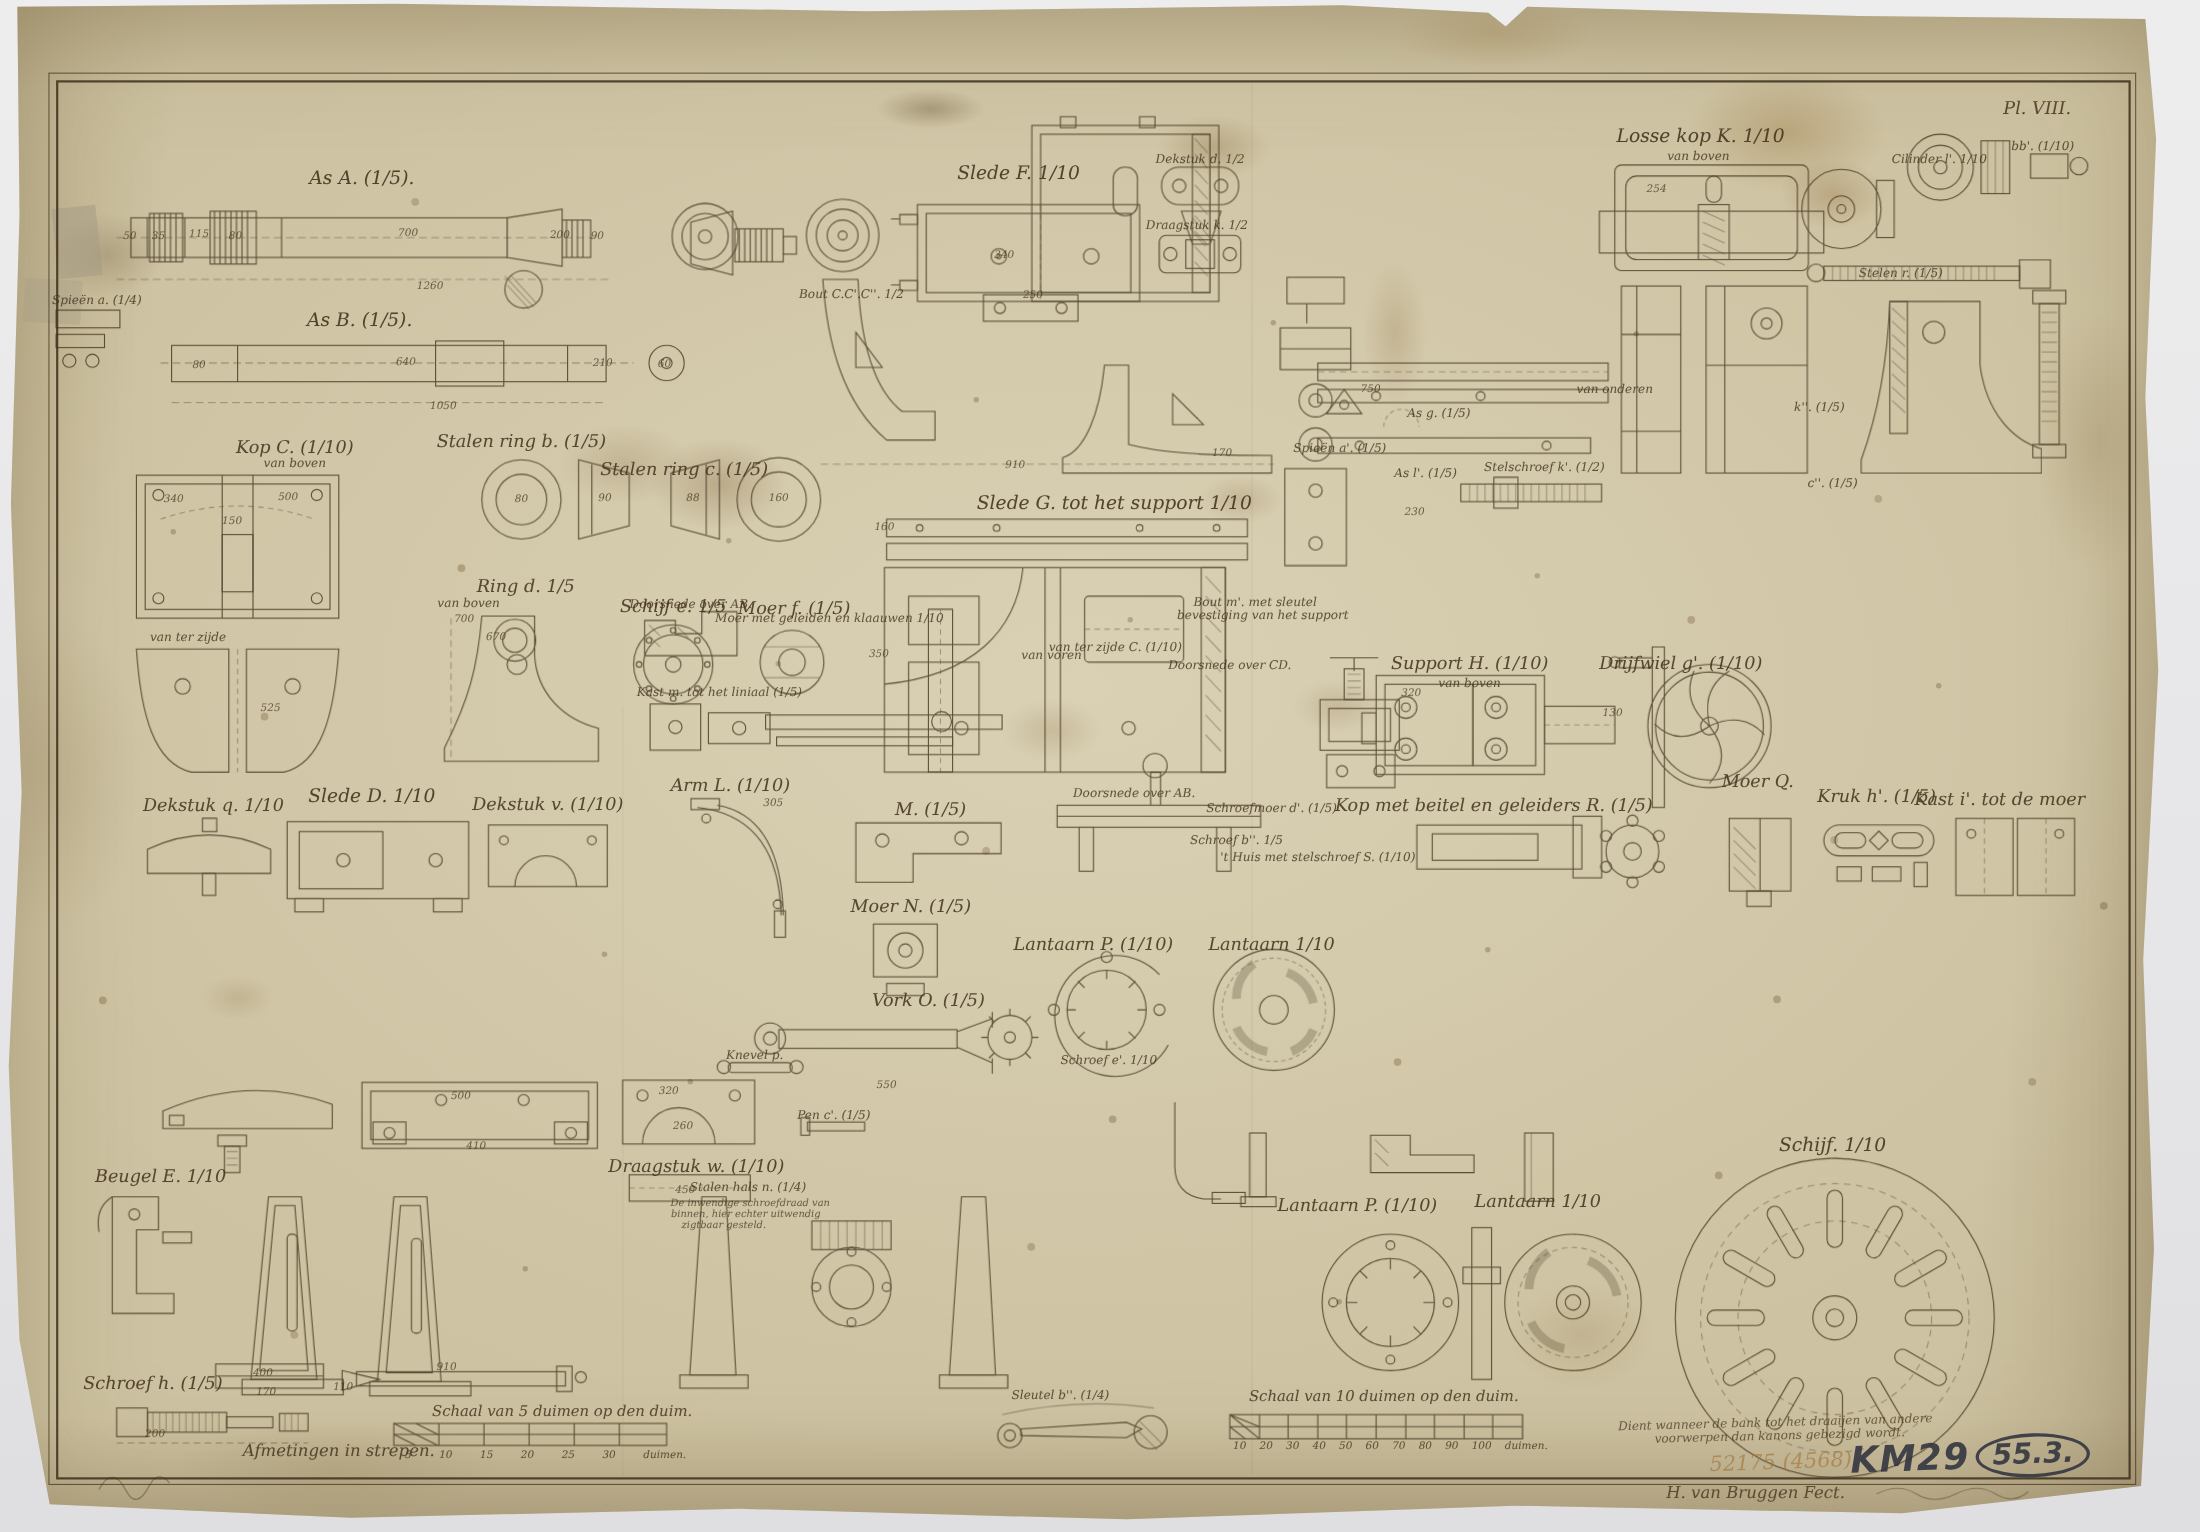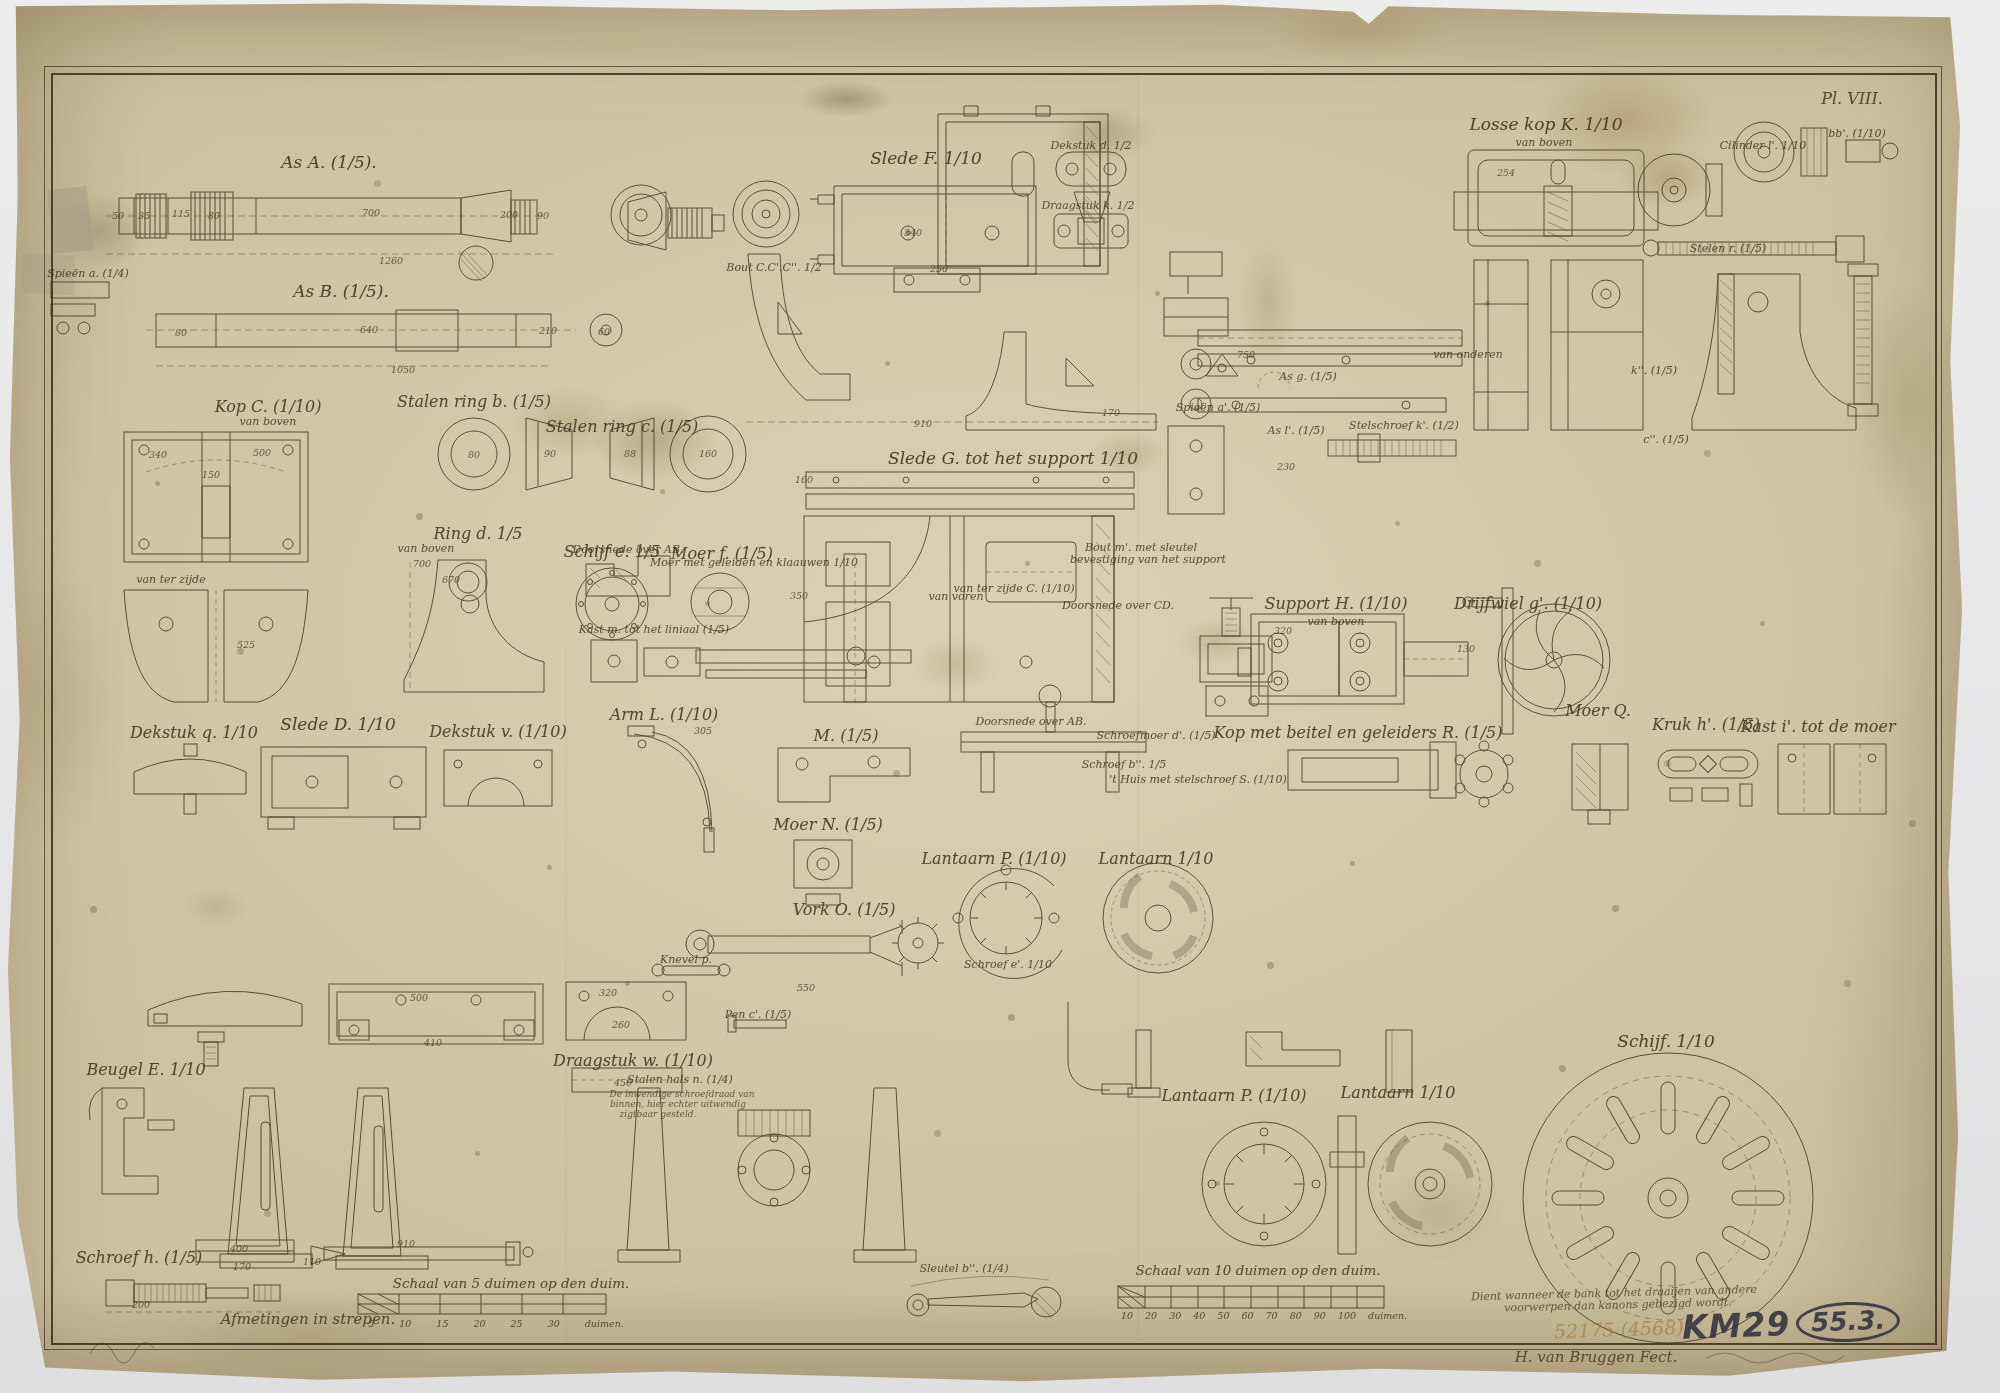--- a/index.html
+++ b/index.html
@@ -626,21 +626,21 @@
     <span class="tbind noteline" style="left:1612px;top:1303px;">voorwerpen dan kanons gebezigd wordt.</span>
     <span class="tbind sig" style="left:1590px;top:1355px;">H. van Bruggen Fect.</span>
 
     <span class="pencilnum">52175 (4568).</span>
     <div id="stamp">
       <span class="km">KM29</span><span class="oval">55.3.</span>
     </div>
 
     <div id="labels">
         <span class="flab l" style="left: 323px; top: 160px;">As A. (1/5).</span>
-        <span class="flab l" style="left: 335px; top: 289px;">As B. (1/5).</span>
+        <span class="flab l" style="left: 321px; top: 289px;">As B. (1/5).</span>
         <span class="flab s" style="left: 82px; top: 271px;">Spieën a. (1/4)</span>
         <span class="flab m" style="left: 262px; top: 404px;">Kop C. (1/10)</span>
         <span class="flab s" style="left: 262px; top: 419px;">van boven</span>
         <span class="flab m" style="left: 468px; top: 399px;">Stalen ring b. (1/5)</span>
         <span class="flab m" style="left: 616px; top: 397px; margin-top: 27px;">Stalen ring c. (1/5)</span>
         <span class="flab m" style="left: 472px; top: 531px;">Ring d. 1/5</span>
         <span class="flab m" style="left: 606px; top: 549px;">Schijf e. 1/5</span>
         <span class="flab m" style="left: 716px; top: 551px;">Moer f. (1/5)</span>
         <span class="flab s" style="left: 165px; top: 577px;">van ter zijde</span>
         <span class="flab s" style="left: 420px; top: 546px;">van boven</span>

